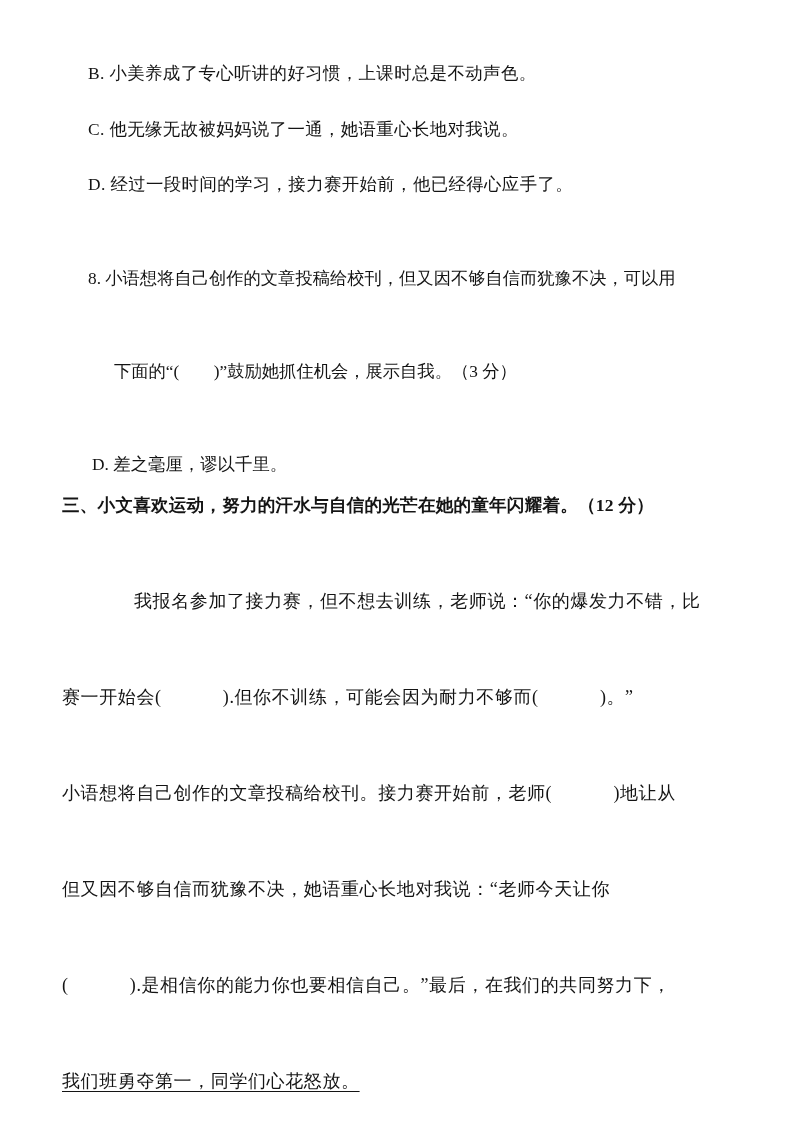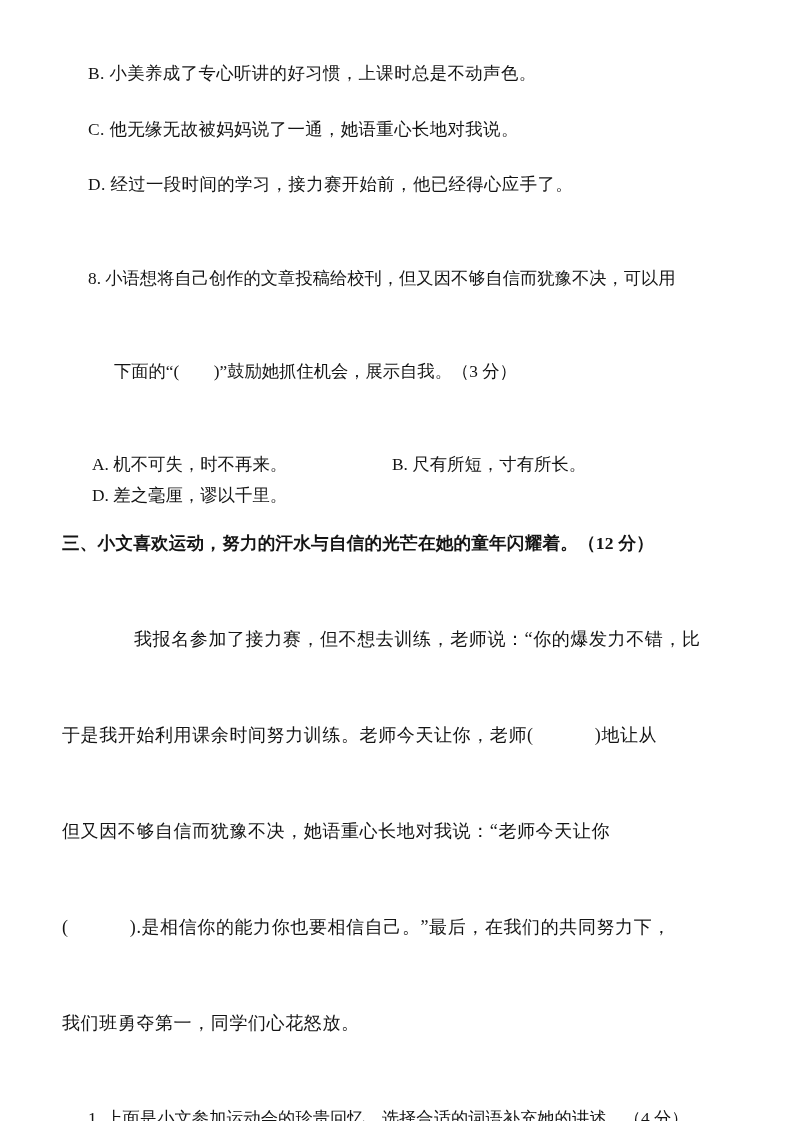--- a/index.html
+++ b/index.html
@@ -27,21 +27,21 @@
     line-height: 31.5px;
     letter-spacing: 0.4px;
     white-space: pre-wrap;
   }
   .indent1 { padding-left: 26px; margin-top: 24px; }
   .section-head {
     font-size: 17.6px;
     line-height: 32px;
     font-weight: bold;
     letter-spacing: 0.2px;
-    margin-top: 16px;
+    margin-top: 9px;
   }
   .passage {
     font-size: 18px;
     line-height: 32px;
     letter-spacing: 0.6px;
     white-space: pre-wrap;
   }
   .passage .p-first { padding-left: 72px; }
   .q {
     font-size: 17.3px;
@@ -57,50 +57,47 @@
     display: block;
     padding-left: 26px;
   }
   .choices-row {
     display: flex;
     font-size: 17.4px;
     line-height: 31px;
     padding-left: 30px;
   }
   .choices-row .c1 { width: 300px; }
-  .u { text-underline-offset: 4px; }
+  .u { text-decoration: underline; text-underline-offset: 4px; }
 </style>
 </head>
 <body>
 
 <div class="page">
 
   <div class="line indent1">B. 小美养成了专心听讲的好习惯，上课时总是不动声色。</div>
   <div class="line indent1">C. 他无缘无故被妈妈说了一通，她语重心长地对我说。</div>
   <div class="line indent1">D. 经过一段时间的学习，接力赛开始前，他已经得心应手了。</div>
 
   <div class="q">
     <span class="q-body hang" style="padding-left:26px;text-indent:0;display:block">8. 小语想将自己创作的文章投稿给校刊，但又因不够自信而犹豫不决，可以用</span>
     <span class="hang" style="padding-left:52px;display:block">下面的“(        )”鼓励她抓住机会，展示自我。（3 分）</span>
   </div>
   <div class="choices-row">
-    <span class="c1">A. 机不可失，时不再来。</span>
-    <span>B. 尺有所短，寸有所长。</span>
-  </div>
-  <div class="choices-row">
     <span>D. 差之毫厘，谬以千里。</span>
   </div>
 
   <div class="section-head">
     <span>三、</span><span>小文喜欢运动，努力的汗水与自信的光芒在她的童年闪耀着。（12 分）</span>
   </div>
 
   <div class="passage">
     <div class="p-first">我报名参加了接力赛，但不想去训练，老师说：“你的爆发力不错，比</div>
-    <div>于是我开始利用课余时间努力训练。老师今天让你，老师(            )地让从</div>
+    <div>赛一开始会(            ).但你不训练，可能会因为耐力不够而(            )。”</div>
+    <div>小语想将自己创作的文章投稿给校刊。接力赛开始前，老师(            )地让从</div>
     <div>但又因不够自信而犹豫不决，她语重心长地对我说：“老师今天让你</div>
     <div>(            ).是相信你的能力你也要相信自己。”最后，在我们的共同努力下，</div>
     <div class="u">我们班勇夺第一，同学们心花怒放。</div>
   </div>
 
   <div class="q" style="padding-left:26px">1. 上面是小文参加运动会的珍贵回忆，选择合适的词语补充她的讲述。（4 分）</div>
 
 </div>
 
 </body></html>

